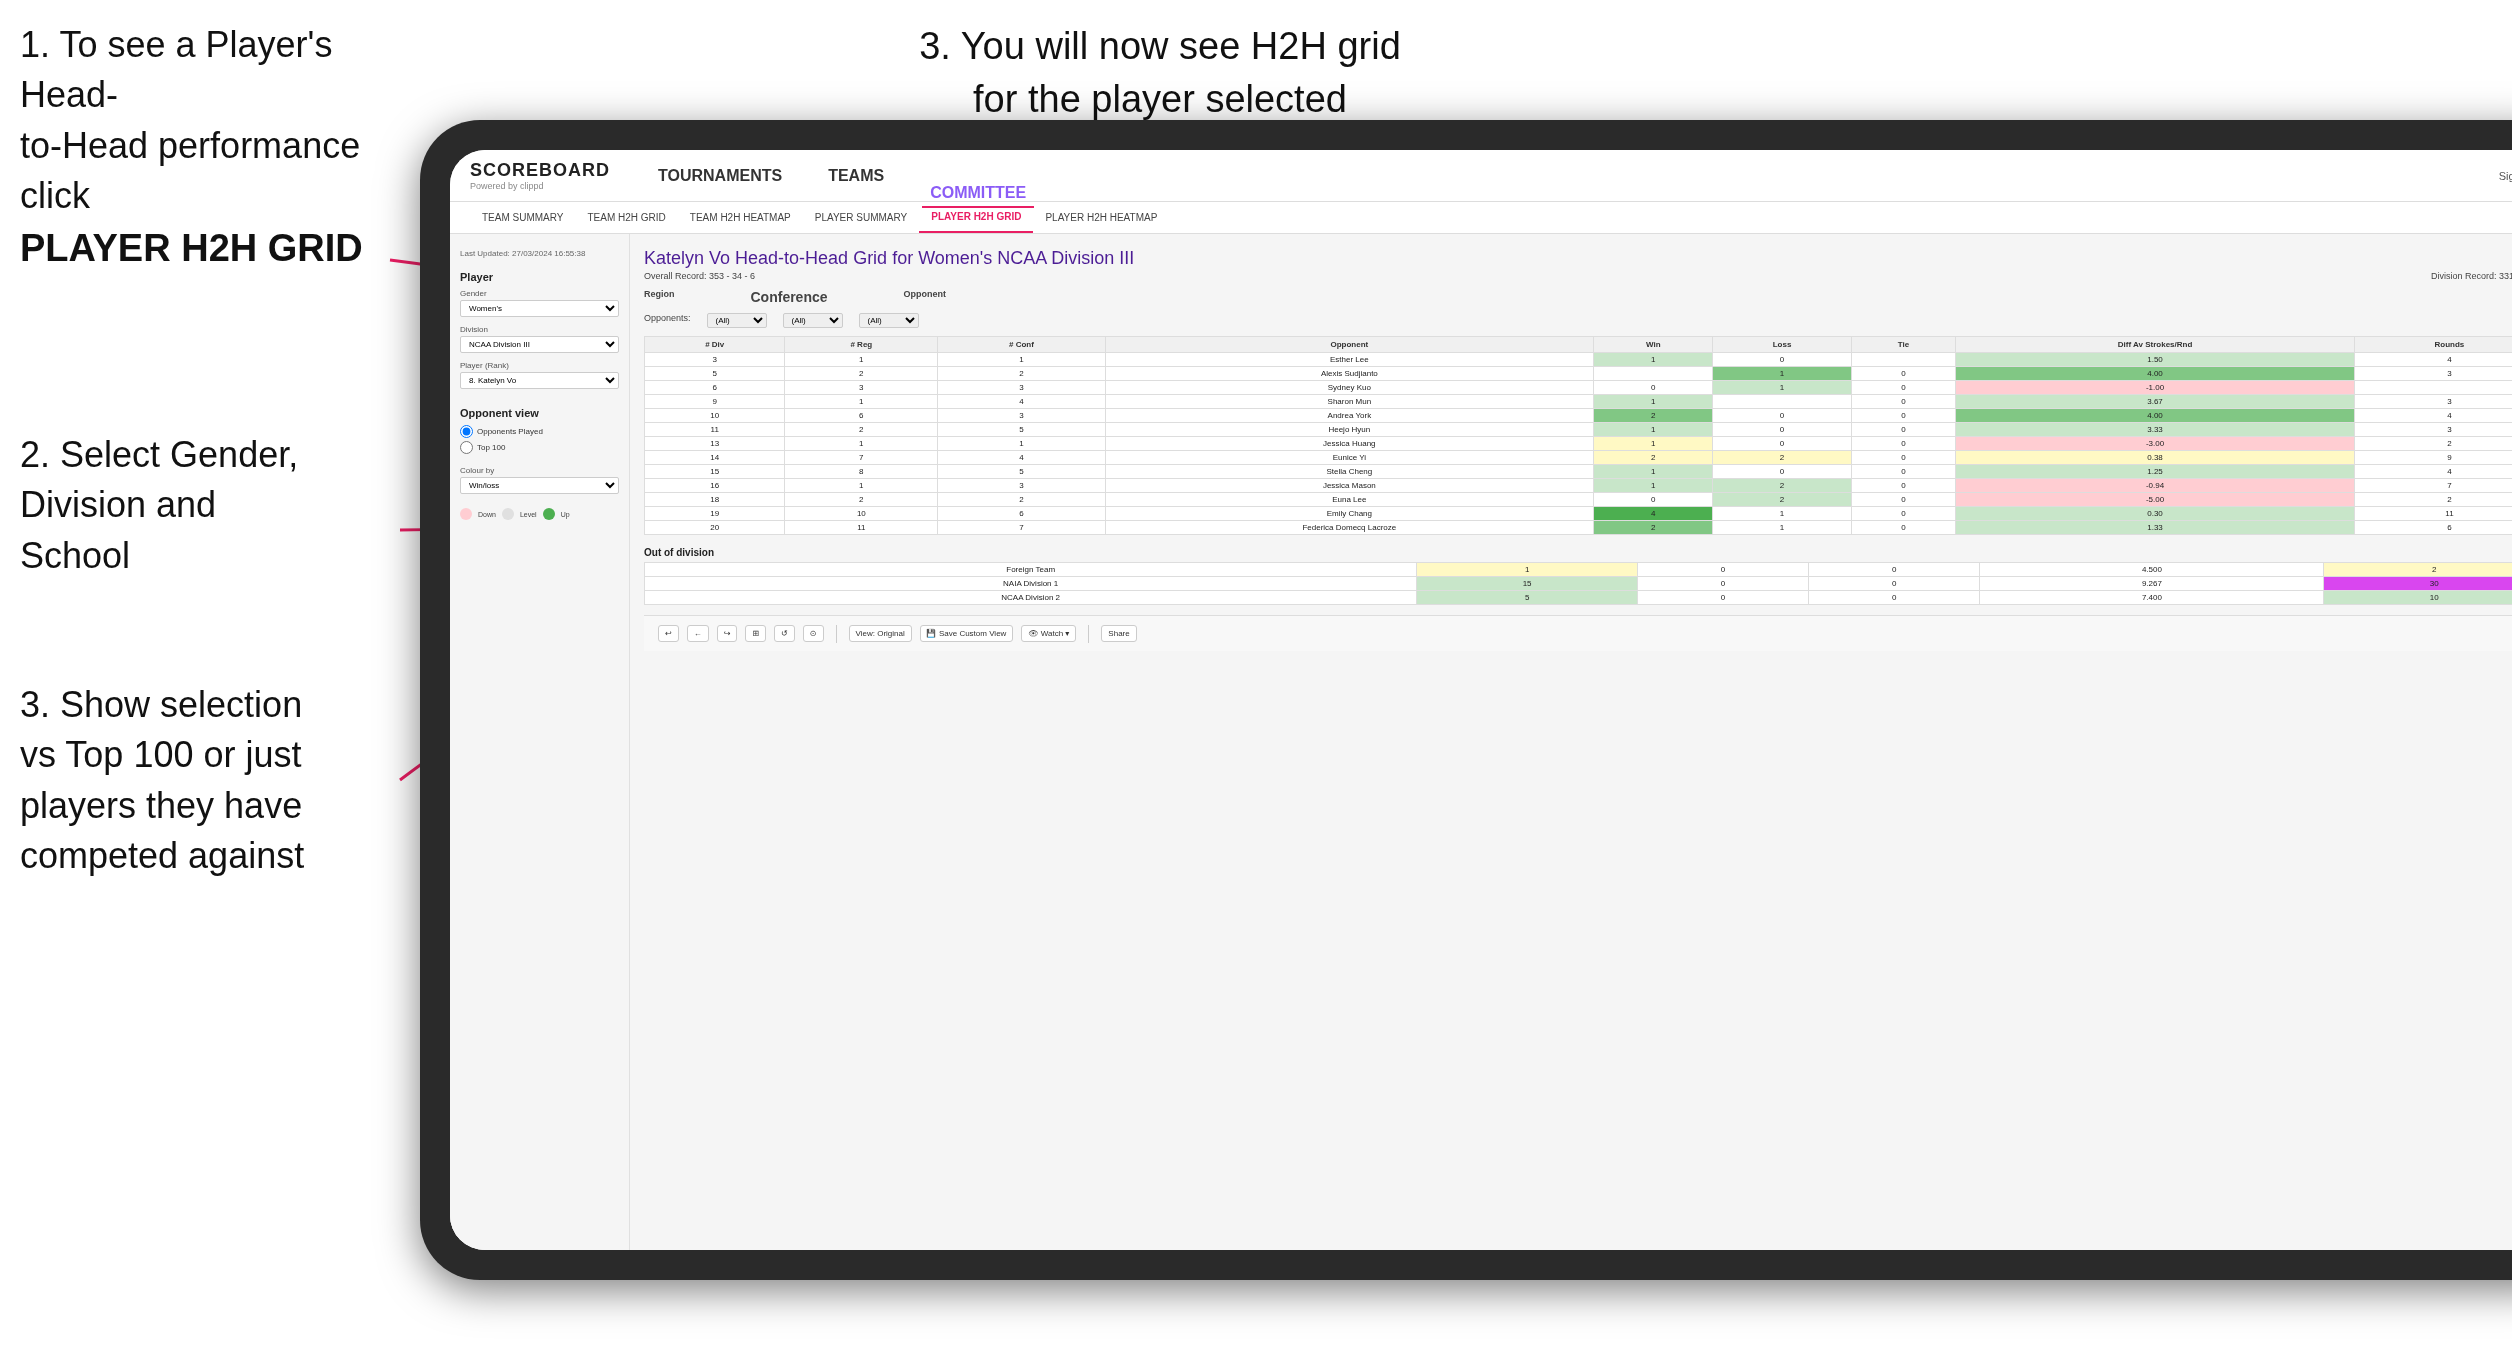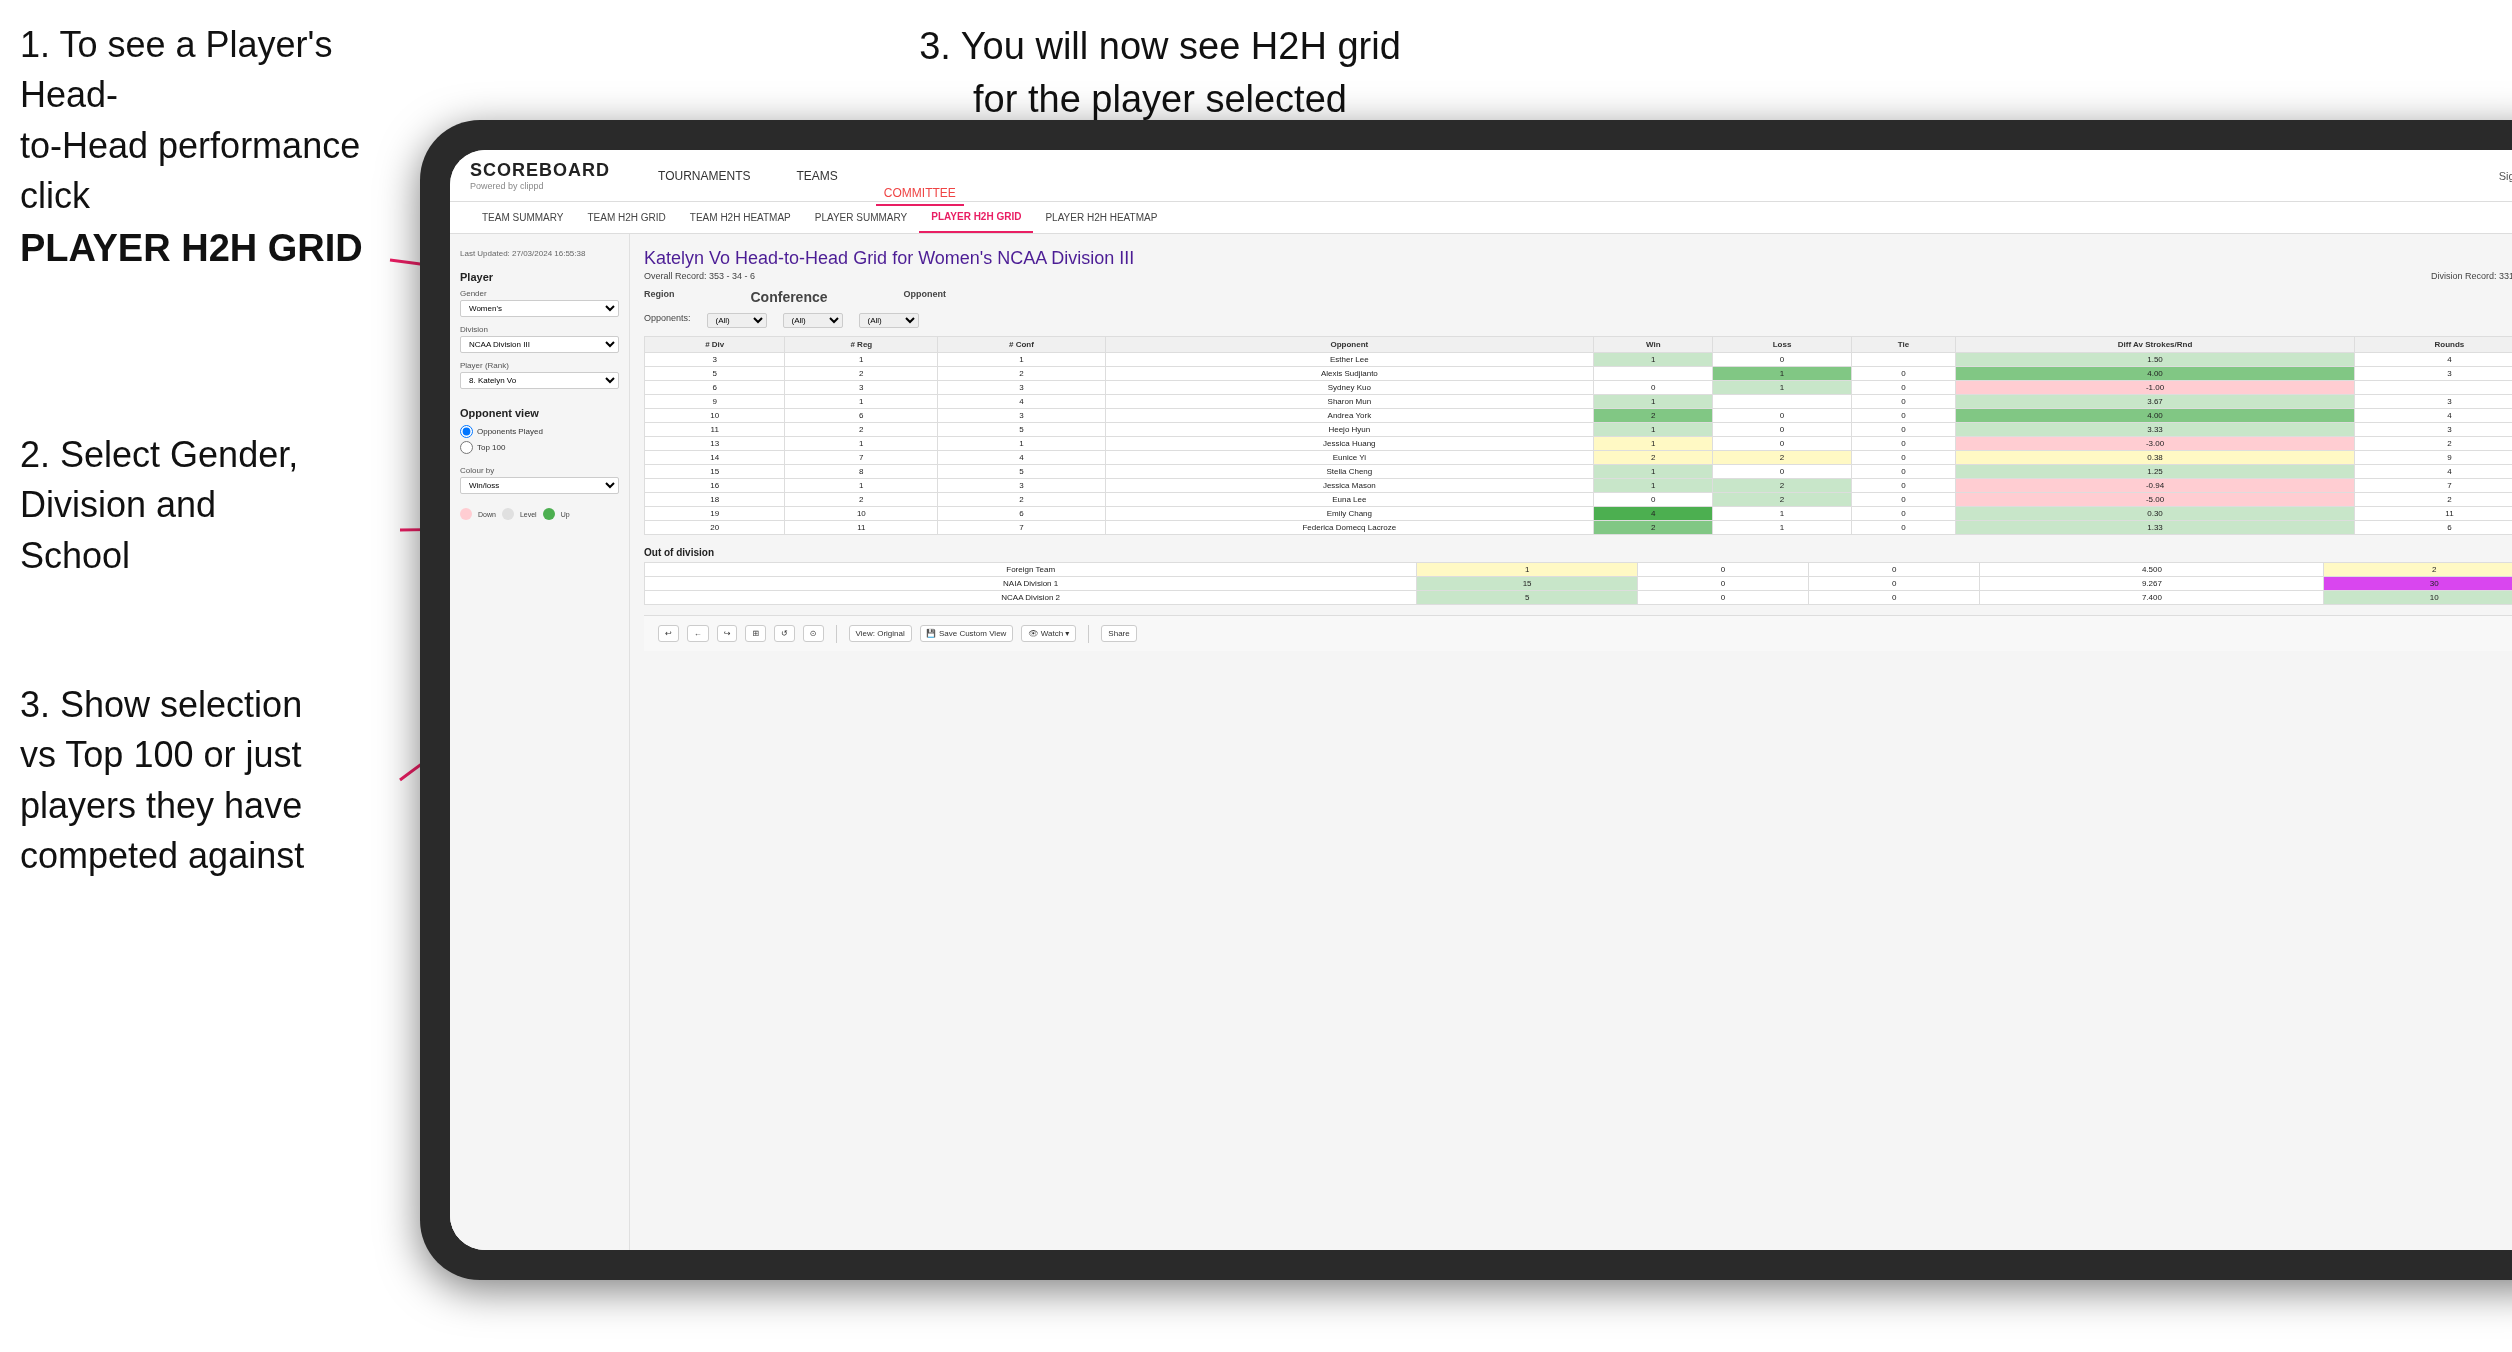--- a/index.html
+++ b/index.html
@@ -65,28 +65,28 @@
       font-size: 18px;
       font-weight: 900;
       color: #222;
       letter-spacing: 1px;
     }
     .logo-sub {
       font-size: 9px;
       color: #888;
     }
     .nav-item {
-      font-size: 12px;
+      font-size: 16px;
       color: #333;
       padding: 4px 8px;
       cursor: pointer;
-      font-weight: 400;
+      font-weight: 700;
     }
     .nav-item.active {
-      color: #ef4444;
+      color: #8b5cf6;
       border-bottom: 2px solid #e91e63;
       margin-top: 37px;
     }
     .nav-spacer { flex: 1; }
     .sign-out {
       font-size: 11px;
       color: #555;
     }
 
     

